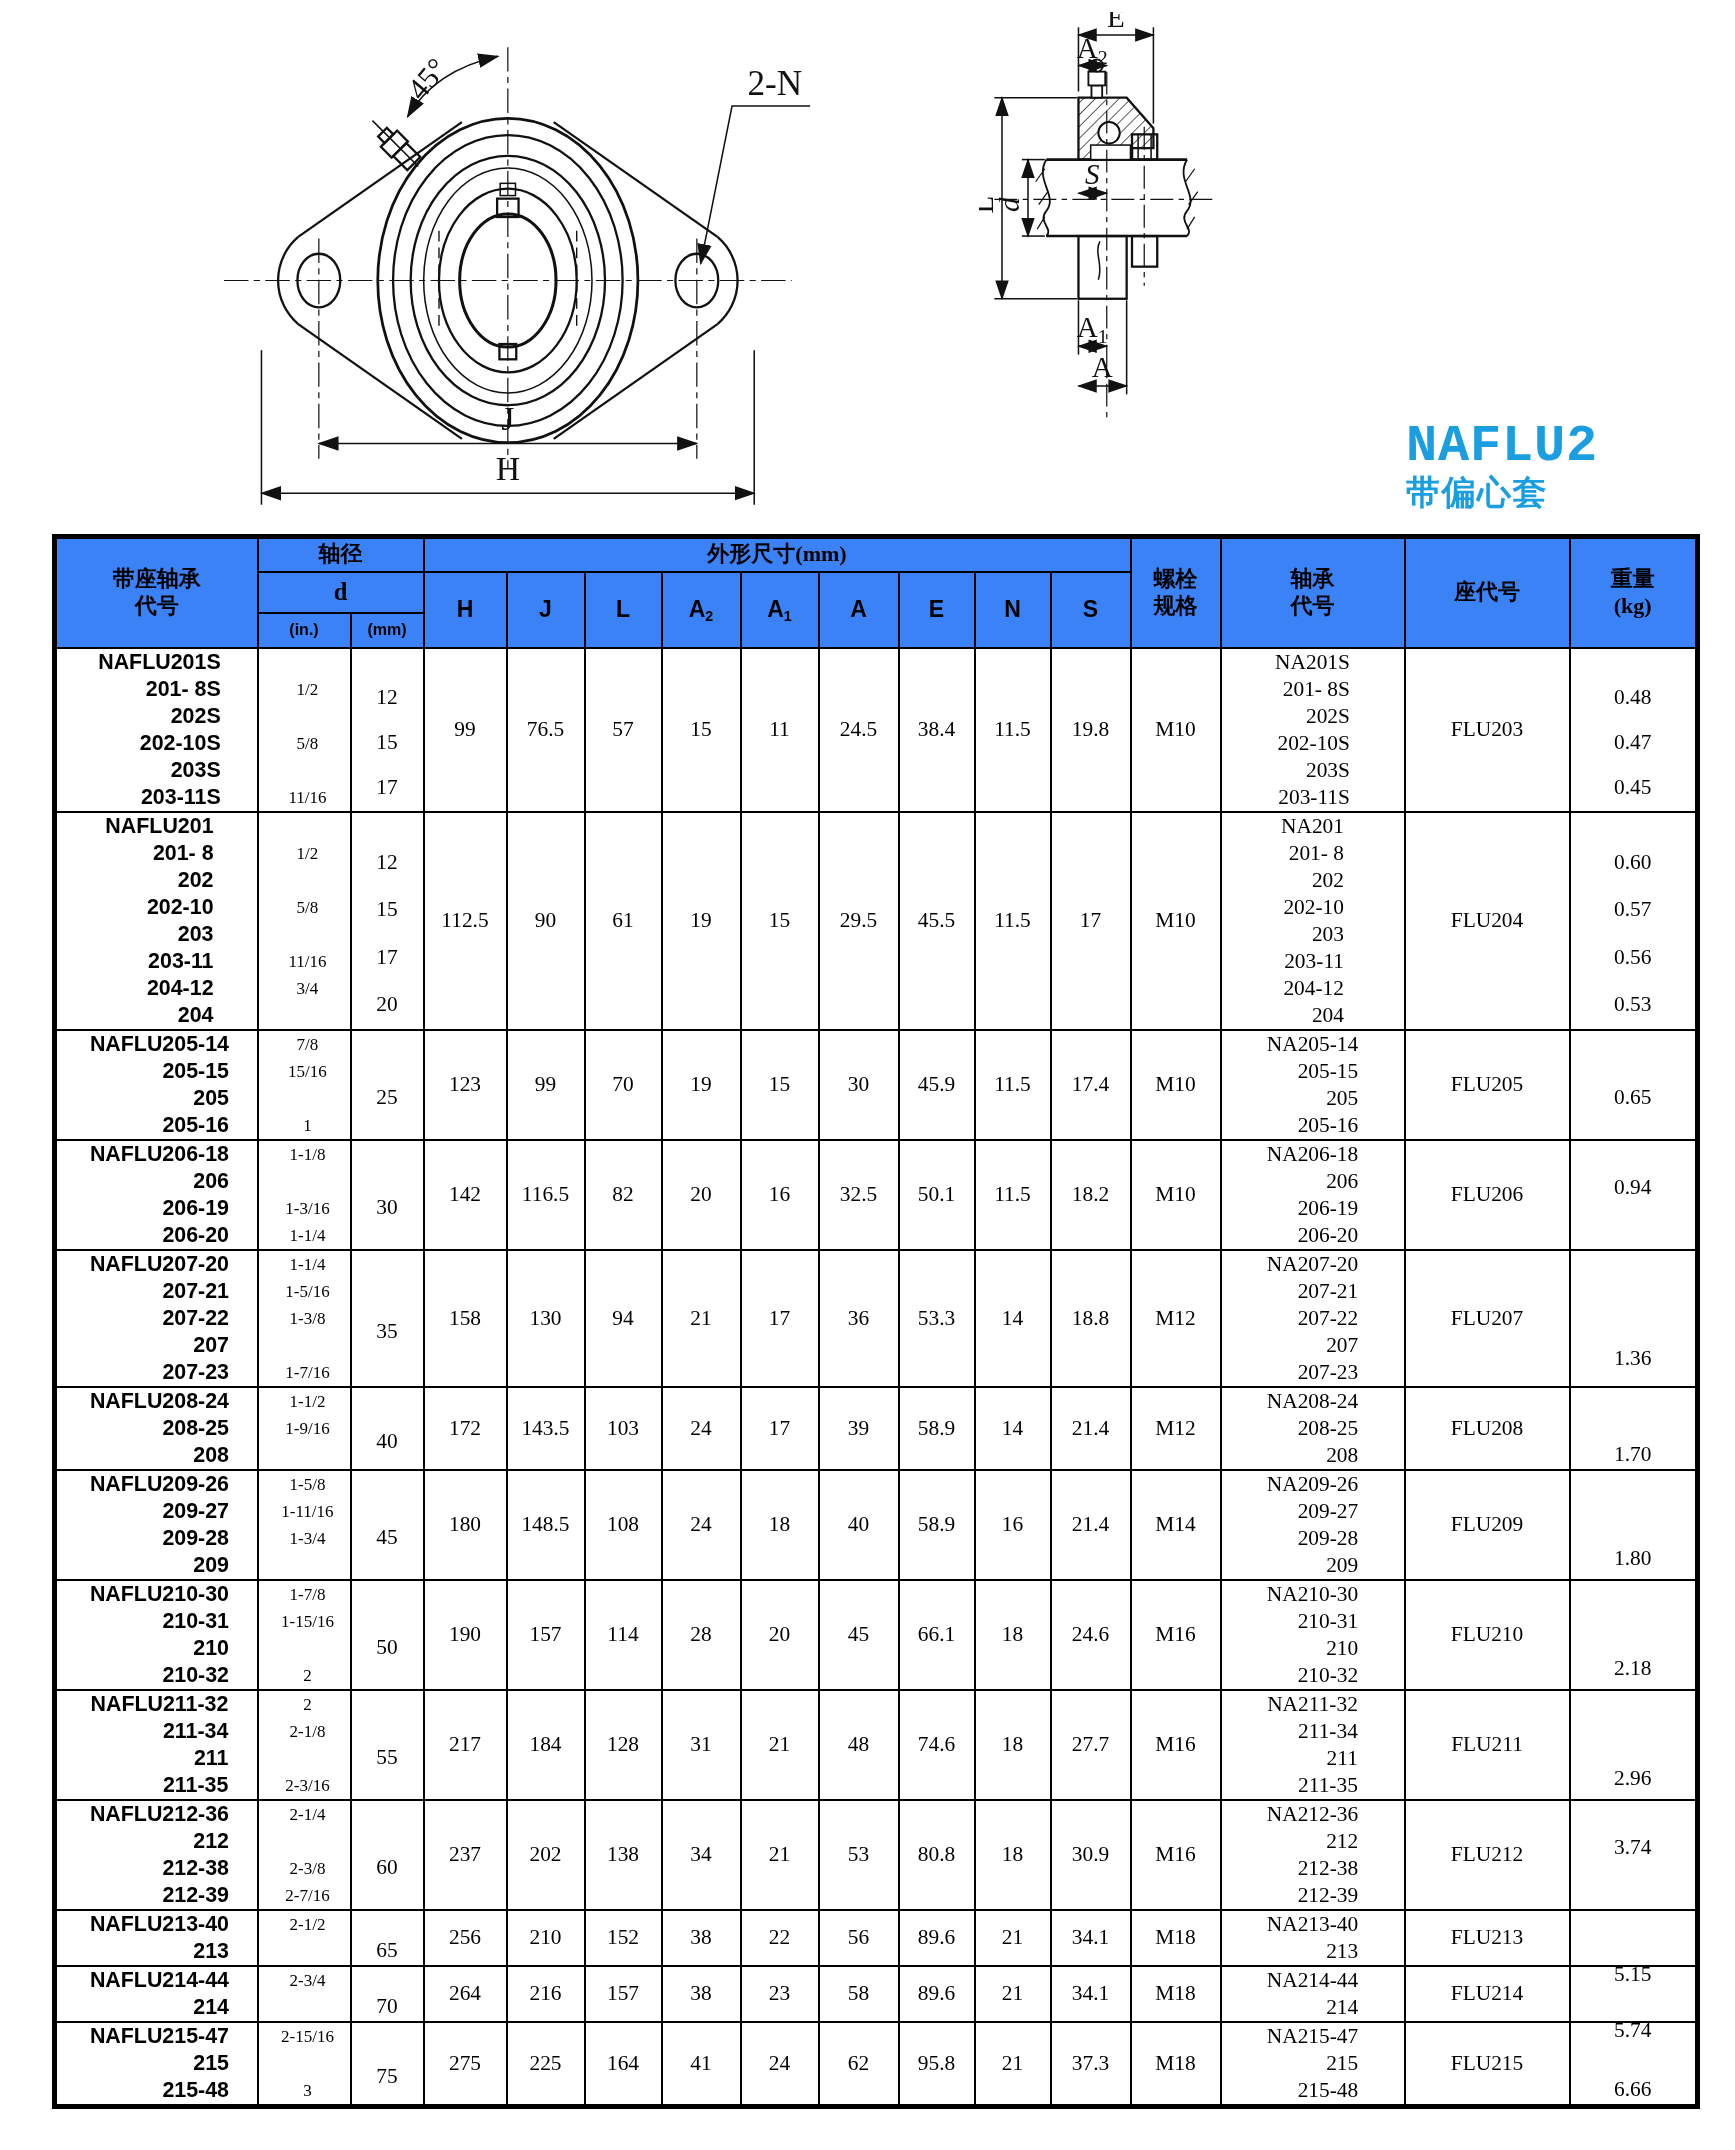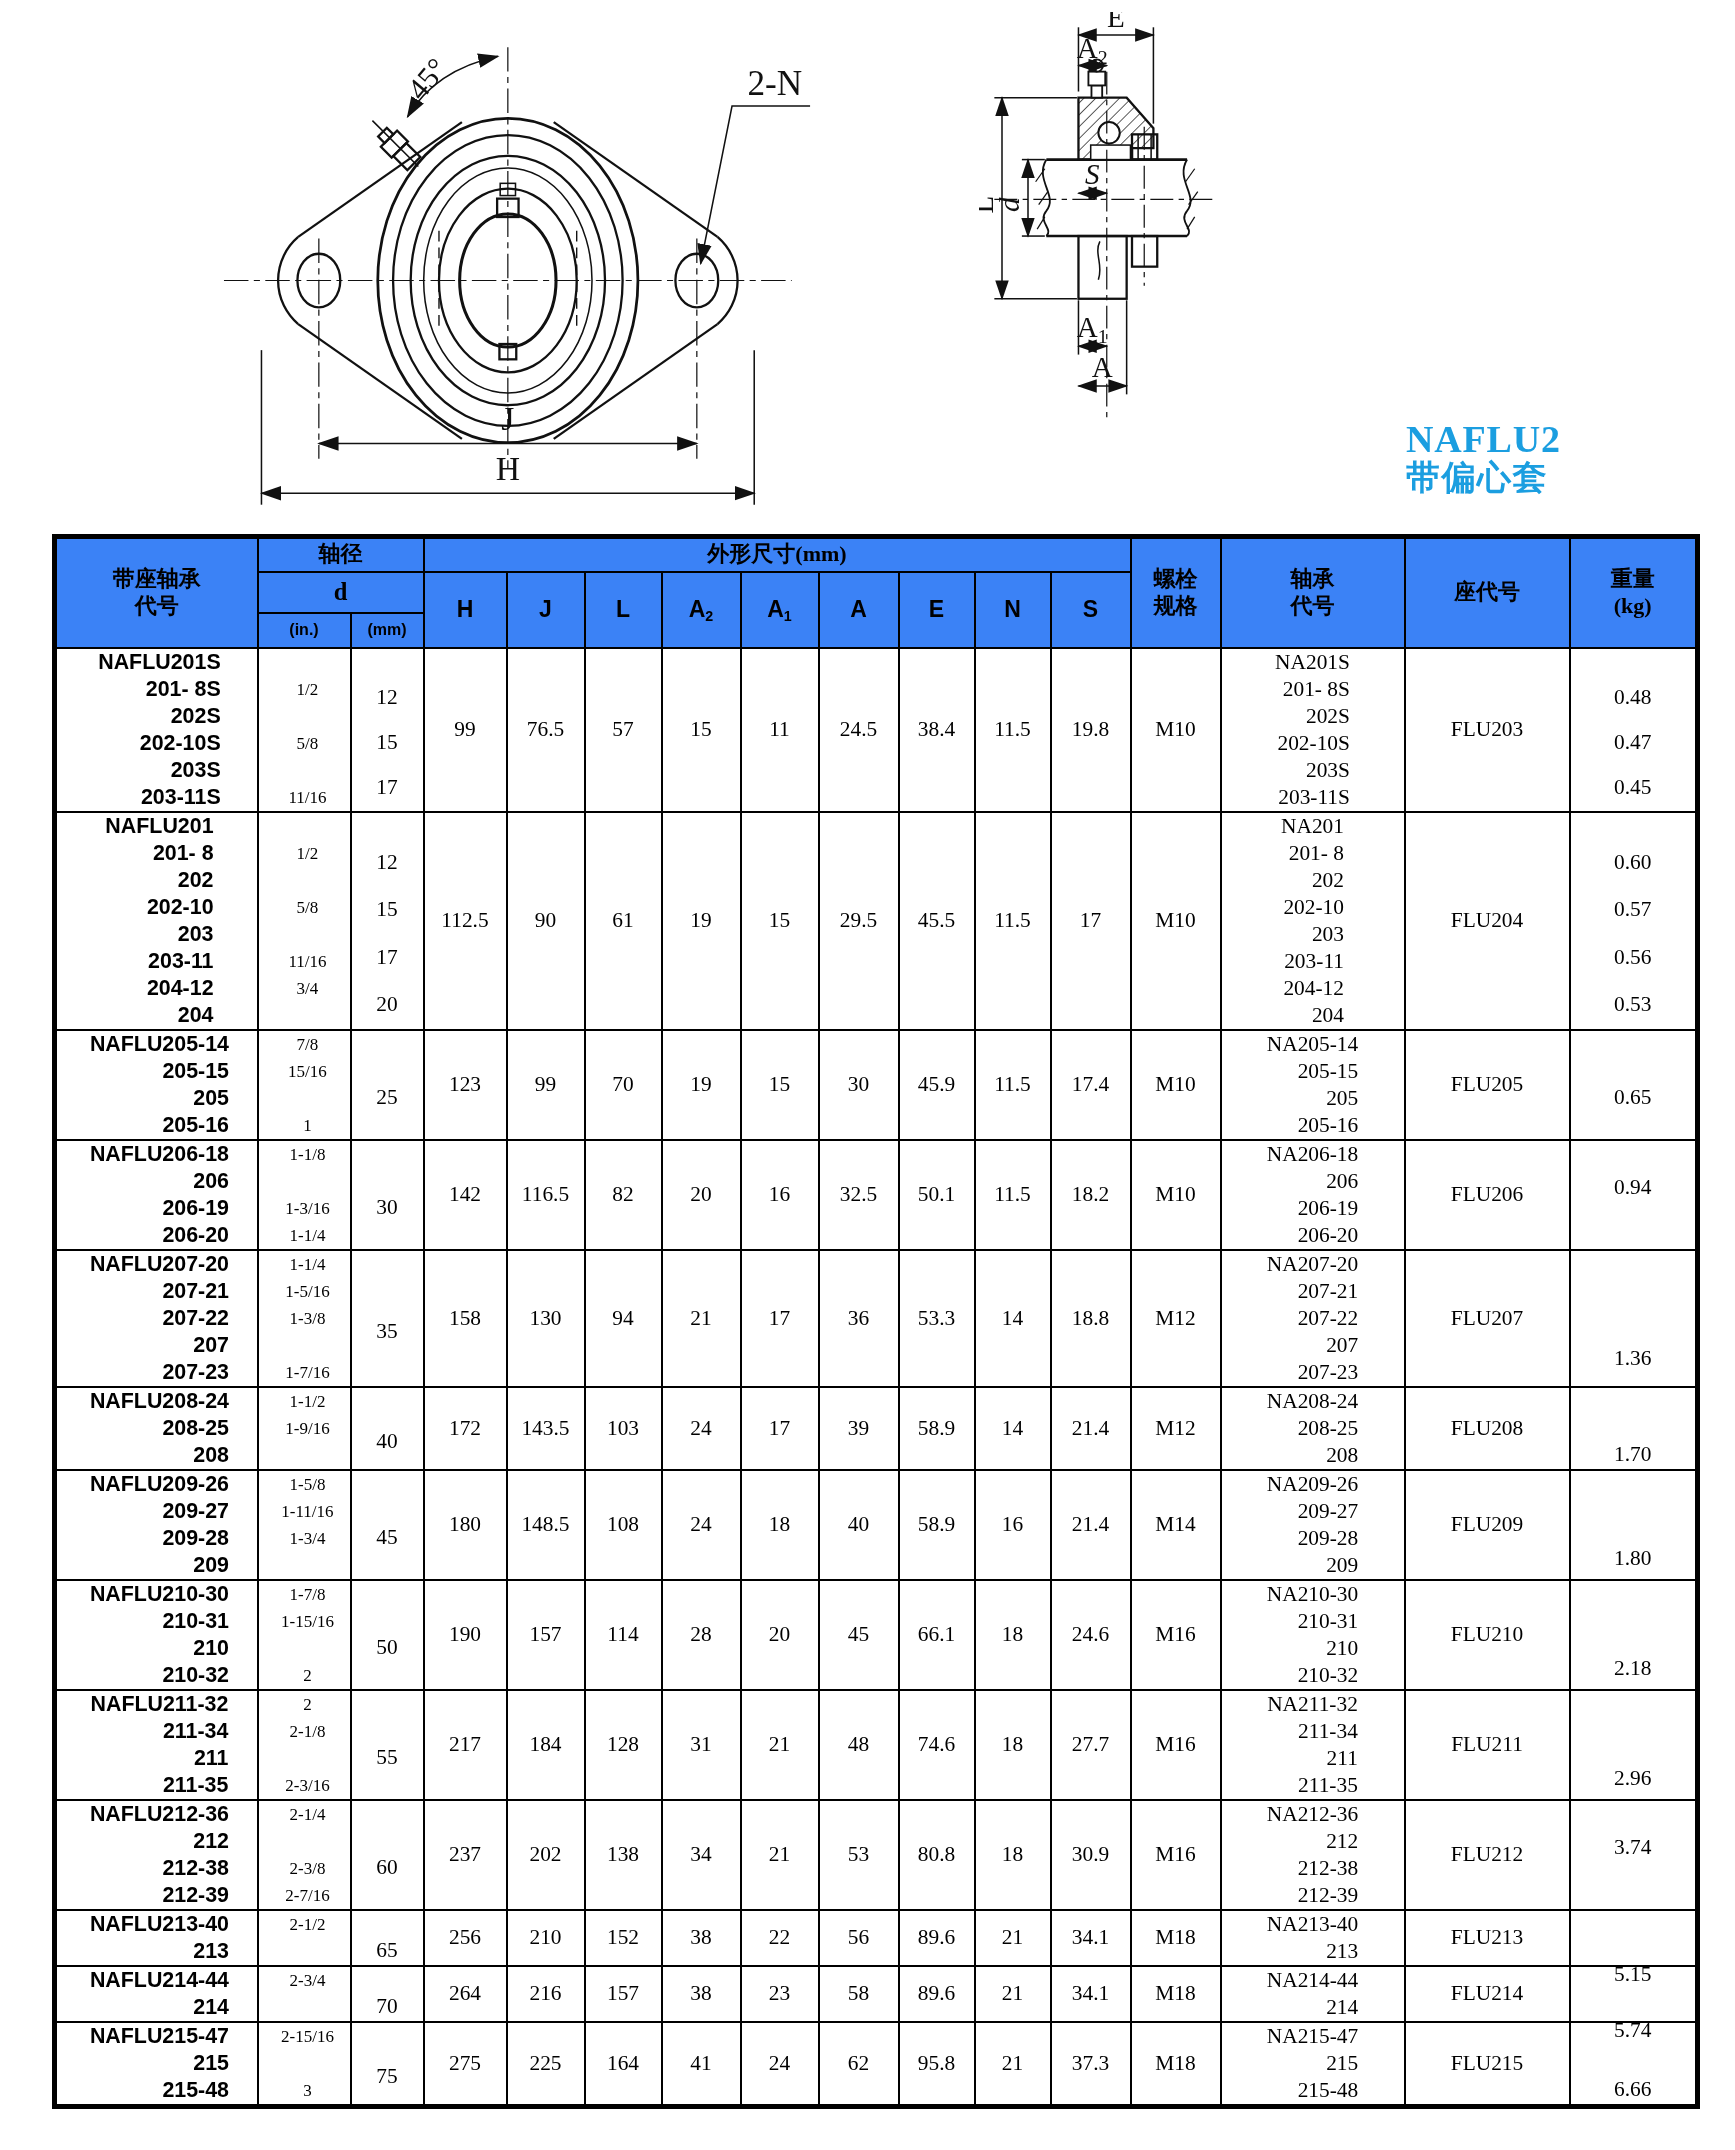--- a/index.html
+++ b/index.html
@@ -1,21 +1,21 @@
 <!DOCTYPE html>
 <html style="font-size:12.2px"><head>
 <meta charset="utf-8">
 <style>
   html,body{margin:0;padding:0;background:#fff;}
   .page{position:relative;width:1735px;height:2151px;background:#fff;overflow:hidden;
         font-family:"Liberation Serif",serif;color:#000;}
   .dw{position:absolute;}
   
   .series{position:absolute;left:1406px;top:419px;color:#1b9ee0;line-height:1.08;}
-  .series .l1{font-family:Liberation Serif, serif;font-weight:bold;font-size:38px;letter-spacing:0.8px;}
+  .series .l1{font-family:Liberation Mono, monospace;font-weight:bold;font-size:52px;letter-spacing:0.8px;}
   .series .l2{font-family:"Liberation Serif",serif;font-weight:bold;font-size:34px;letter-spacing:1.5px;}
   
   table.spec{position:absolute;left:52px;top:534px;border-collapse:collapse;table-layout:fixed;
              border:5.4px solid #000;background:#fff;}
   .spec th,.spec td{border:2.3px solid #000;padding:0;vertical-align:middle;text-align:center;}
   .spec thead th{background:#3b82f6;}
   .spec thead tr:nth-child(1){height:35px;}
   .spec thead tr:nth-child(2){height:41px;}
   .spec thead tr:nth-child(3){height:35px;}
   .th-cjk{font-family:"Liberation Serif",serif;font-size:22px;font-weight:bold;white-space:pre-line;line-height:1.22;}

